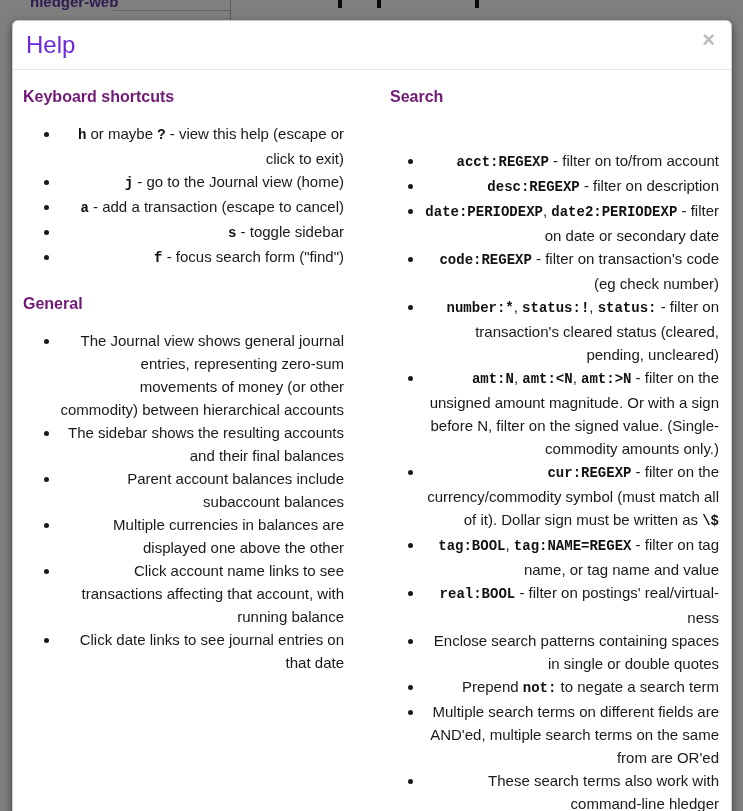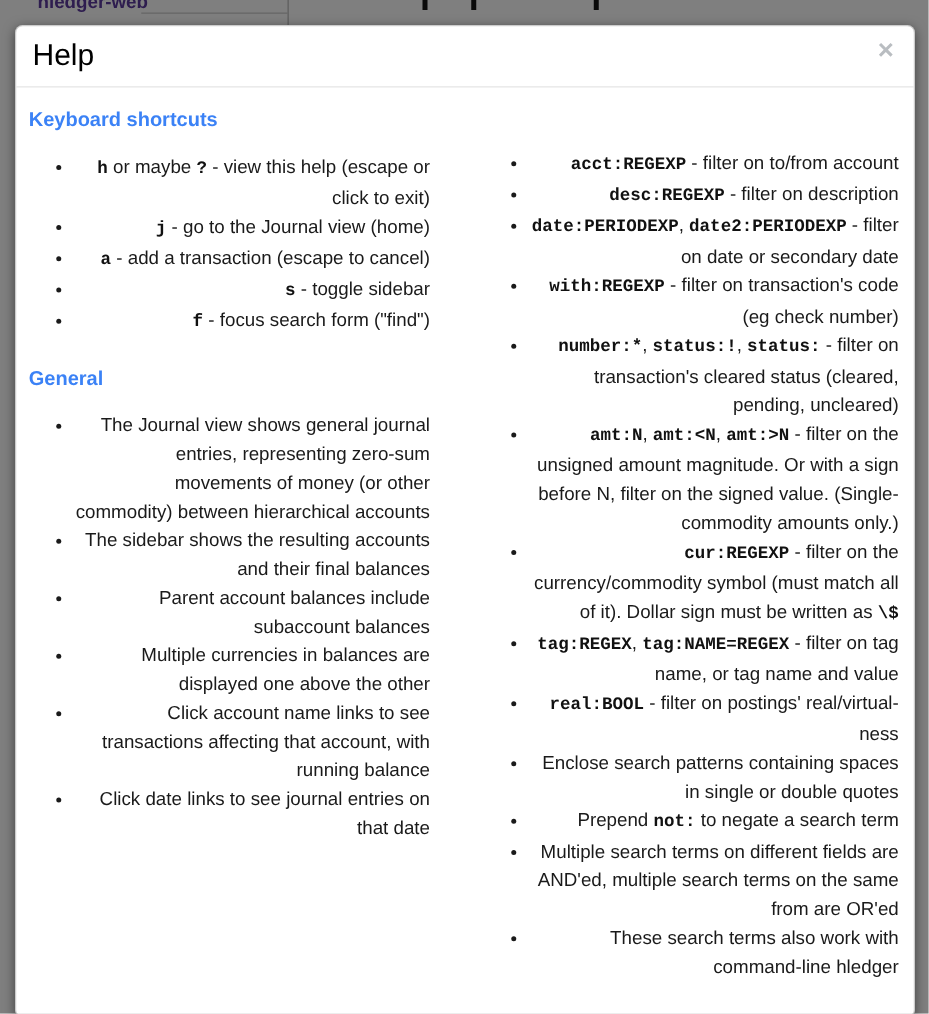--- a/index.html
+++ b/index.html
@@ -42,37 +42,37 @@
     border-radius: 6px;
     box-shadow: 0 3px 9px rgba(0,0,0,0.5);
     box-sizing: border-box;
   }
   .modal-header {
     position: relative;
     padding: 9px 14px 10px 13px;
     border-bottom: 1px solid #e5e5e5;
   }
   .modal-title {
-    margin: 0; font-size: 24px; font-weight: 500; color: #000000;
+    margin: 0; font-size: 24px; font-weight: 500; color: #6d28d9;
     line-height: 29px;
   }
   .close-btn {
     position: absolute; top: 6px; right: 10px;
     background: none; border: 0; padding: 2px 6px;
     font-family: "Liberation Sans", sans-serif;
     font-size: 22px; font-weight: bold; line-height: 1;
     color: #b9bdc1; cursor: pointer;
   }
 
   .modal-body { display: flex; padding: 6px 12px 28px 10px; }
   .col-left  { width: 355px; flex: none; padding-right: 34px; box-sizing: border-box; }
   .col-right { flex: 1; padding-left: 12px; box-sizing: border-box; }
 
   .help-section h3 {
-    font-size: 16px; font-weight: bold; color: #3b82f6;
+    font-size: 16px; font-weight: bold; color: #701a75;
     margin: 12px 0 8px;
   }
   .help-section.later { margin-top: 25px; }
   .help-section ul { margin: 16px 0 0; padding: 0 0 0 37px; text-align: right; }
   .col-right .help-section ul { padding-left: 34px; margin-top: 43px; }
   .help-section li { line-height: 23px; font-size: 15px; color: #1a1a1a; }
   .col-right .help-section li { max-width: 297px; }
   code {
     font-family: "Liberation Mono", "DejaVu Sans Mono", monospace;
     font-weight: bold; font-size: 14px; color: #111;
@@ -116,29 +116,30 @@
             <li>The sidebar shows the resulting accounts and their final balances</li>
             <li>Parent account balances include subaccount balances</li>
             <li>Multiple currencies in balances are displayed one above the other</li>
             <li>Click account name links to see transactions affecting that account, with running balance</li>
             <li>Click date links to see journal entries on that date</li>
           </ul>
       </section>
     </div>
     <div class="col-right">
       <section class="help-section">
+        <h3>Search</h3>
         <ul>
             <li><code>acct:REGEXP</code> - filter on to/from account</li>
             <li><code>desc:REGEXP</code> - filter on description</li>
             <li><code>date:PERIODEXP</code>, <code>date2:PERIODEXP</code> - filter on date or secondary date</li>
-            <li><code>with:REGEXP</code> - filter on transaction's code (eg check number)</li>
+            <li><code>code:REGEXP</code> - filter on transaction's code (eg check number)</li>
             <li><code>number:*</code>, <code>status:!</code>, <code>status:</code> - filter on transaction's cleared status (cleared, pending, uncleared)</li>
             <li><code>amt:N</code>, <code>amt:&lt;N</code>, <code>amt:&gt;N</code> - filter on the unsigned amount magnitude. Or with a sign before N, filter on the signed value. (Single-commodity amounts only.)</li>
             <li><code>cur:REGEXP</code> - filter on the currency/commodity symbol (must match all of it). Dollar sign must be written as <code>\$</code></li>
-            <li><code>tag:REGEX</code>, <code>tag:NAME=REGEX</code> - filter on tag name, or tag name and value</li>
+            <li><code>tag:BOOL</code>, <code>tag:NAME=REGEX</code> - filter on tag name, or tag name and value</li>
             <li><code>real:BOOL</code> - filter on postings' real/virtual-ness</li>
             <li>Enclose search patterns containing spaces in single or double quotes</li>
             <li>Prepend <code>not:</code> to negate a search term</li>
             <li>Multiple search terms on different fields are AND'ed, multiple search terms on the same from are OR'ed</li>
             <li>These search terms also work with command-line hledger</li>
           </ul>
       </section>
     </div>
   </div>
 </div>

